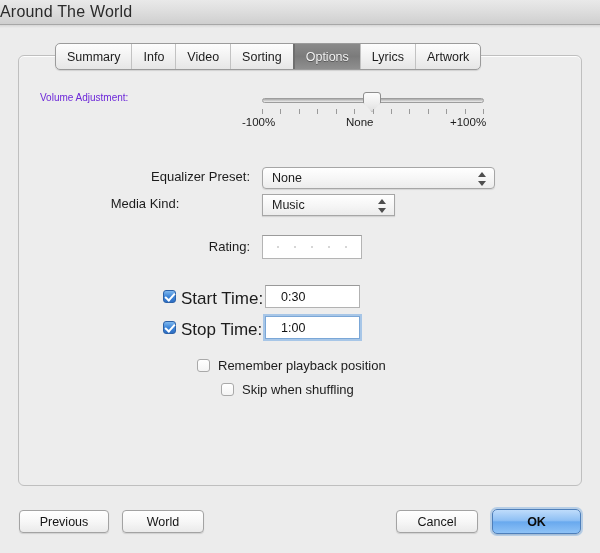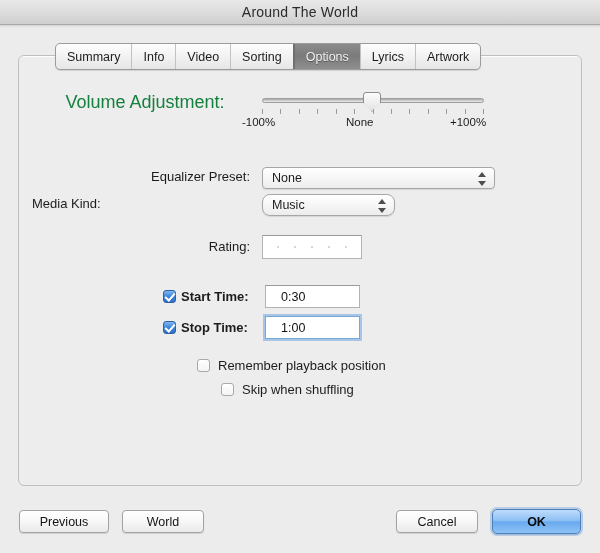--- a/index.html
+++ b/index.html
@@ -27,22 +27,22 @@
     height: 25px;
     background: linear-gradient(to bottom, #e9e9e9 0%, #dedede 45%, #cfcfcf 100%);
     border-bottom: 1px solid #a7a7a7;
     box-sizing: border-box;
   }
   #titlebar-text {
     position: absolute;
     left: 0; top: 0;
     width: 600px;
     line-height: 24px;
-    text-align: center;
-    font-size: 14px;
+    text-align: left;
+    font-size: 16px;
     color: #2b2b2b;
     letter-spacing: 0.2px;
   }
   #titlebar-shadow {
     position: absolute;
     left: 0; top: 25px;
     width: 600px; height: 3px;
     background: linear-gradient(to bottom, #d6d6d6, #ececec);
   }
 
@@ -108,23 +108,23 @@
     text-align: right;
     white-space: nowrap;
   }
 
   
   #volume-row { left: 0; top: 92px; width: 600px; }
   #volume-label {
     position: absolute;
     left: 40px; top: 0;
     width: 210px;
-    text-align: center;
-    font-size: 18px;
-    color: #15803d;
+    text-align: left;
+    font-size: 10px;
+    color: #6d28d9;
   }
   #slider-wrap {
     position: absolute;
     left: 262px; top: 0;
     width: 222px; height: 40px;
   }
   #slider-track {
     position: absolute;
     left: 0; top: 6px;
     width: 222px; height: 5px;
@@ -170,27 +170,27 @@
     box-sizing: border-box;
     border: 1px solid #a6a6a6;
     border-radius: 4px;
     background: linear-gradient(to bottom, #ffffff 0%, #f6f6f6 52%, #ececec 100%);
     box-shadow: 0 1px 1px rgba(0,0,0,0.10);
   }
   #eq-value { position: absolute; left: 9px; top: 3px; font-size: 12.5px; color: #1c1c1c; }
 
   
   #mk-row { left: 0; top: 194px; width: 600px; height: 22px; }
-  #mk-label { position: absolute; left: 32px; top: 2px; width: 210px; text-align: left; font-size: 13px; }
+  #mk-label { position: absolute; left: 40px; top: 2px; width: 210px; text-align: center; font-size: 13px; }
   #mk-select {
     position: absolute; left: 262px; top: 0;
     width: 133px; height: 22px;
     box-sizing: border-box;
     border: 1px solid #a6a6a6;
-    border-radius: 8px;
+    border-radius: 0;
     background: linear-gradient(to bottom, #ffffff 0%, #f6f6f6 52%, #ececec 100%);
     box-shadow: 0 1px 1px rgba(0,0,0,0.10);
   }
   #mk-value { position: absolute; left: 9px; top: 3px; font-size: 12.5px; color: #1c1c1c; }
 
   .stepper {
     position: absolute;
     right: 7px; top: 3px;
     width: 9px; height: 16px;
   }
@@ -246,21 +246,21 @@
   .cb.on::after {
     content: "";
     position: absolute;
     left: 3px; top: 0px;
     width: 4px; height: 8px;
     border: solid #ffffff;
     border-width: 0 2px 2px 0;
     transform: rotate(42deg);
   }
 
-  .time-label { position: absolute; font-size: 13px; color: #1c1c1c; font-weight: bold; }
+  .time-label { position: absolute; font-size: 17px; color: #1c1c1c; }
   .time-input {
     position: absolute;
     left: 265px; top: 0;
     width: 95px; height: 23px;
     box-sizing: border-box;
     background: #ffffff;
     border: 1px solid #b2b2b2;
     border-top-color: #999999;
     font-size: 12.5px;
     color: #111111;

